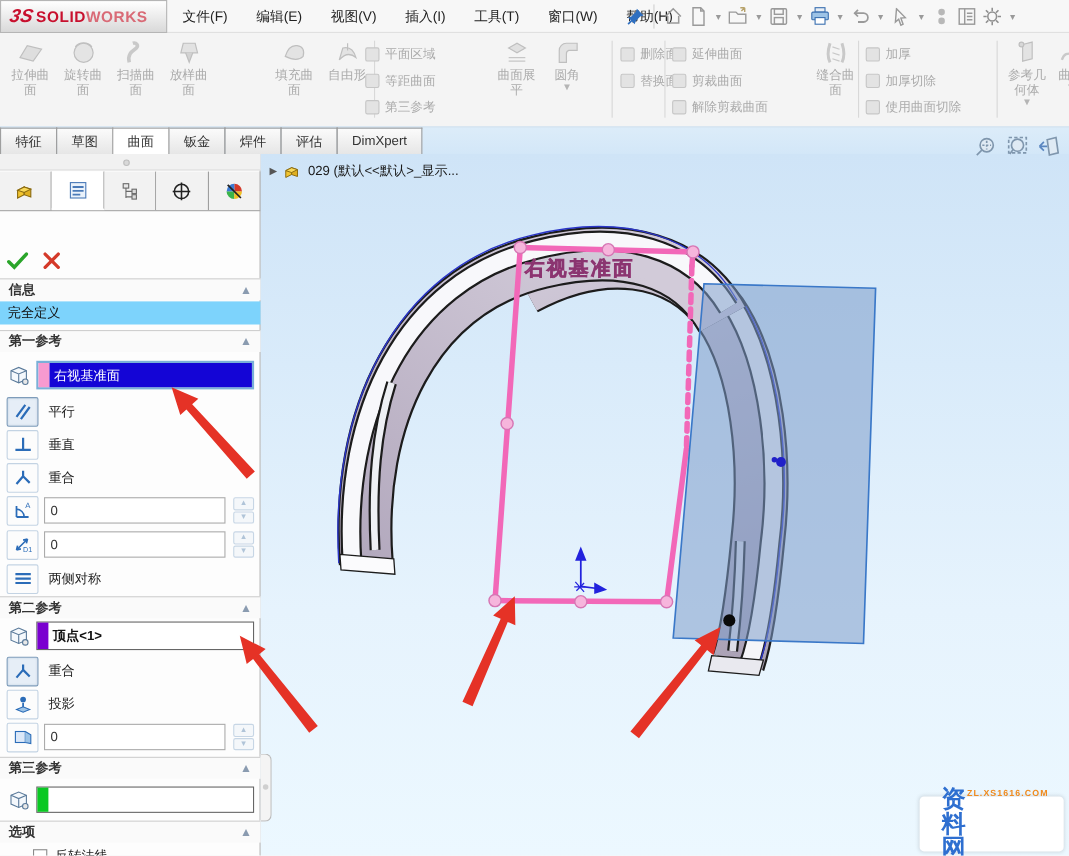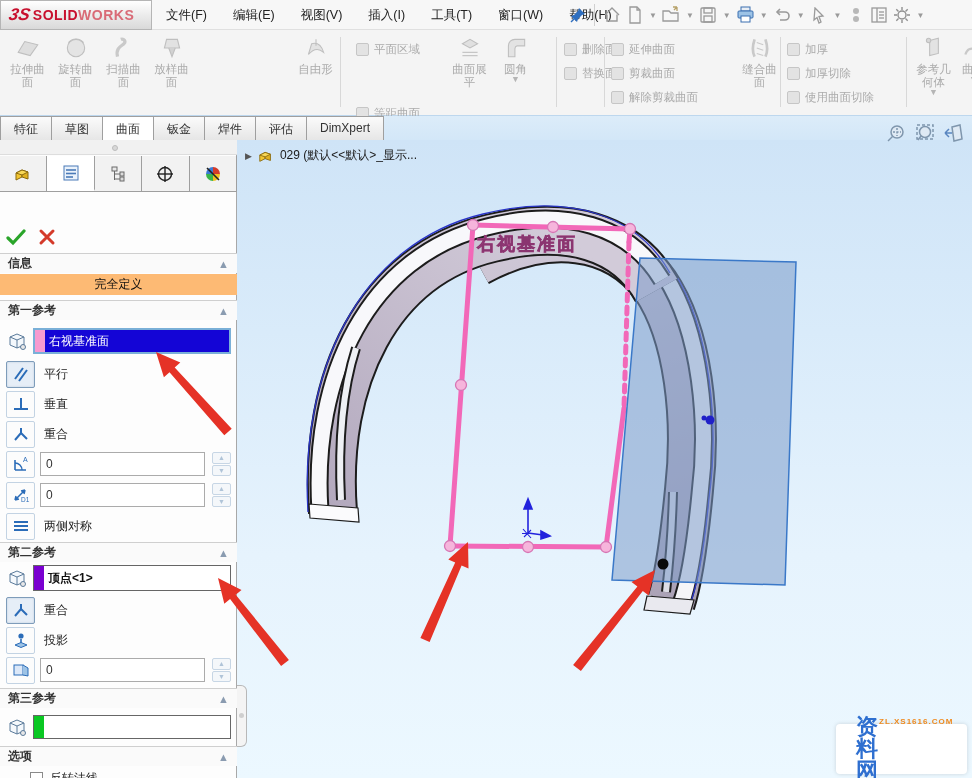--- a/index.html
+++ b/index.html
@@ -47,21 +47,21 @@
   #panel { position:absolute; left:0; top:0; width:237px; height:638px; background:#fdfdfd; border-right:1px solid #a8a8a8; font-size:12px; color:#222; }
   #panel-splitter { position:absolute; left:0; top:0; width:237px; height:15px; background:#f1f1f1; border-bottom:1px solid #dddddd; }
   #panel-splitter .dot { position:absolute; left:112px; top:5px; width:6px; height:6px; border-radius:50%; background:#d8d8d8; border:1px solid #bdbdbd; }
   #ptabs { position:absolute; left:0; top:16px; width:237px; height:36px; display:flex; border-bottom:1px solid #9f9f9f; }
   .ptab { flex:1; border-right:1px solid #9f9f9f; display:flex; align-items:center; justify-content:center; background:#f2f2f2; }
   .ptab.active { background:#ffffff; border-bottom:2px solid #ffffff; }
   .prow { position:absolute; left:0; width:237px; display:flex; align-items:center; }
   .sec-hdr { position:absolute; left:0; width:237px; height:20px; border-top:1px solid #cfcfcf; display:flex; align-items:center;
     padding:0 8px; font-weight:bold; color:#333; background:#fafafa; }
   .sec-hdr .chev { margin-left:auto; color:#8a9bb0; font-size:11px; }
-  .status-bar { position:absolute; left:0; width:237px; height:21px; background:#fdba74; display:flex; align-items:center; padding:0 7px; color:#111;justify-content:center; }
+  .status-bar { position:absolute; left:0; width:237px; height:21px; background:#7dd3fc; display:flex; align-items:center; padding:0 7px; color:#111; }
   .selbox { height:26px; display:flex; align-items:stretch; background:#ffffff; }
   .selbox .strip { width:10px; }
   .opt-btn { width:29px; height:27px; background:#fcfcfc; border:1px solid #c3d3e3; display:flex; align-items:center; justify-content:center; border-radius:2px; }
   .opt-btn.pressed { background:#e6eef7; border:1px solid #7e9cba; box-shadow:inset 0 0 2px #b8c9da; }
   .num-input { height:24px; background:#ffffff; border:1px solid #ababab; display:flex; align-items:center; padding:0 5px; color:#333; }
   .spinner { width:19px; height:24px; display:flex; flex-direction:column; gap:1px; margin-left:2px; }
   .spinner div { flex:1; border:1px solid #c7d6e5; border-radius:2px; background:#f4f7fa; color:#b0c4d8; font-size:7px; line-height:1;
     display:flex; align-items:center; justify-content:center; }
   .chk { width:13px; height:13px; border:1px solid #8a8a8a; background:#fff; }
 
@@ -212,31 +212,37 @@
           </svg></span>
         <span class="rb-lbl w40">扫描曲面</span>
       </div>
     <div class="rb-big" style="left:148px">
         <span class="ic"><svg viewBox="0 0 24 24">
             <path d="M7,4 H17 L19,12 H5 Z" fill="#e2e2e2" stroke="#bfbfbf"></path>
             <path d="M9,12 L12,20 L15,12" fill="#d2d2d2" stroke="#bfbfbf"></path>
           </svg></span>
         <span class="rb-lbl w40">放样曲面</span>
       </div>
+    <div class="rb-big" style="left:244px">
+        <span class="ic"><svg viewBox="0 0 24 24">
+            <path d="M4,15 Q7,5 14,6 Q21,7 19,15 Q14,20 4,15 Z" fill="#e3e3e3" stroke="#bfbfbf"></path>
+          </svg></span>
+        <span class="rb-lbl w40">填充曲面</span>
+      </div>
     <div class="rb-big" style="left:292px">
         <span class="ic"><svg viewBox="0 0 24 24">
             <path d="M5,18 Q12,10 19,16 Q16,6 8,8 Z" fill="#e3e3e3" stroke="#bfbfbf"></path>
             <line x1="12" y1="4" x2="12" y2="10" stroke="#bfbfbf"></line>
           </svg></span>
         <span class="rb-lbl">自由形</span>
       </div>
 
     <div class="vsep" style="left:340px"></div>
 
-    <div class="rb-list" style="left:356px; top:6px;gap:40px;">
+    <div class="rb-list" style="left:332px; top:6px;">
       <div class="rb-item">
           <span class="sico"></span>
           <span>平面区域</span>
         </div>
       <div class="rb-item">
           <span class="sico"></span>
           <span>等距曲面</span>
         </div>
       <div class="rb-item">
           <span class="sico"></span>

